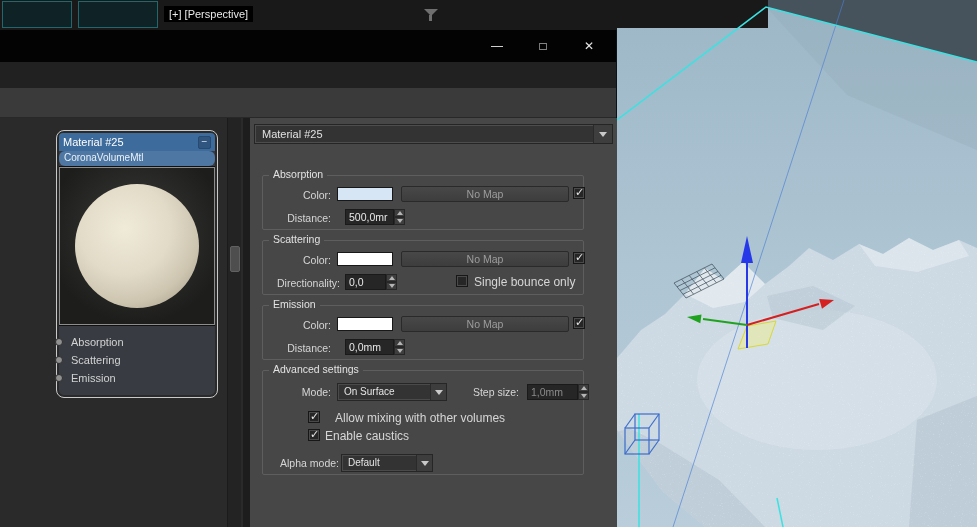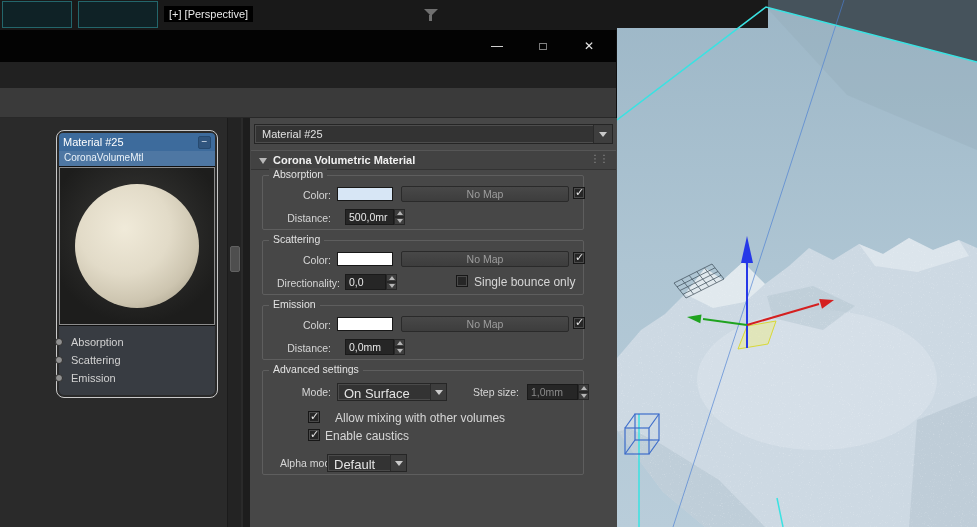--- a/index.html
+++ b/index.html
@@ -30,21 +30,21 @@
   .vsb-thumb{position:absolute;left:2px;top:128px;width:10px;height:26px;background:#4e4e4e;border:1px solid #616161;border-radius:2px;}
   .divider{position:absolute;left:243px;top:0;width:7px;height:100%;background:#1d1d1d;}
   .params{position:absolute;left:250px;top:0;width:367px;height:100%;background:#474747;}
 
   
   .node-wrap{position:absolute;left:56px;top:12px;width:162px;border:1px solid #c9c9c9;border-radius:8px;padding:2px;}
   .node{position:relative;background:#383c42;border-radius:5px;}
   .node-head{height:18px;background:#3d6b9c;display:flex;align-items:center;padding:0 4px;border-radius:4px 4px 0 0;}
   .node-title{flex:1;font-size:11px;color:#ffffff;}
   .node-collapse{width:13px;height:13px;background:#30557e;border:1px solid #264a70;color:#dfe8f2;font-size:10px;line-height:10px;text-align:center;border-radius:2px;}
-  .node-sub{height:15px;background:#4e77a3;font-size:10px;color:#e9f1f8;padding:1px 0 0 5px;}
+  .node-sub{height:15px;background:#4e77a3;font-size:10px;color:#e9f1f8;padding:1px 0 0 5px;border-radius:6px;}
   .node-preview{height:160px;background:radial-gradient(circle at 50% 42%, #3c3c3a 0%, #1d1d1c 75%);
                 border-top:1px solid #101010;border-bottom:1px solid #101010;box-shadow:inset 0 0 0 1px #8d8d8d;
                 display:flex;align-items:center;justify-content:center;}
   .sphere{width:124px;height:124px;border-radius:50%;
           background:radial-gradient(circle at 40% 36%, #f0ead9 0%, #e2dbc8 42%, #cdc5b0 68%, #a59d88 92%, #8e8773 100%);}
   .node-slots{padding:7px 0 8px;border-radius:0 0 4px 4px;}
   .node-slot{position:relative;height:18px;display:flex;align-items:center;padding-left:12px;font-size:11px;color:#d2d2d2;}
   .socket{position:absolute;width:8px;height:8px;border-radius:50%;background:#909090;border:1px solid #2d2d2d;left:-4px;}
 
   
@@ -65,21 +65,21 @@
   .cbmark{position:absolute;left:1px;top:-2px;font-style:normal;font-size:11px;color:#e8e8e8;}
   .cblabel{position:absolute;font-size:12px;color:#d6d6d6;line-height:13px;white-space:nowrap;}
   .spinner{position:absolute;height:16px;margin-left:8px;}
   .spin-field{position:absolute;left:0;top:0;right:11px;height:16px;background:#262626;border:1px solid #1a1a1a;color:#e8e8e8;font-size:10.5px;line-height:14px;padding-left:3px;white-space:nowrap;overflow:hidden;}
   .spin-field.disabled{color:#8a8a8a;}
   .spin-btns{position:absolute;right:0;top:0;width:11px;height:16px;display:flex;flex-direction:column;}
   .spin-up,.spin-dn{flex:1;background:#3e3e3e;border:1px solid #272727;display:flex;align-items:center;justify-content:center;}
   .tu{width:0;height:0;border-left:3px solid transparent;border-right:3px solid transparent;border-bottom:4px solid #b5b5b5;}
   .tdd{width:0;height:0;border-left:3px solid transparent;border-right:3px solid transparent;border-top:4px solid #b5b5b5;}
   .dd{position:absolute;height:18px;background:#333333;border:1px solid #262626;box-shadow:inset 0 0 0 1px #4a4a4a;}
-  .dd-val{position:absolute;left:6px;top:2px;font-size:13px;color:#e4e4e4;white-space:nowrap;}
+  .dd-val{position:absolute;left:6px;top:2px;font-size:10px;color:#e4e4e4;white-space:nowrap;}
   .dd-btn{position:absolute;right:0;top:0;width:16px;height:16px;background:#3d3d3d;border-left:1px solid #2a2a2a;display:flex;align-items:center;justify-content:center;}
 
   
   .viewport{position:absolute;left:617px;top:0;width:360px;height:527px;}
 </style>
 </head>
 <body>
 
 <div class="stage">
 
@@ -213,25 +213,20 @@
 
       <div class="params">
 
         <div class="combo">
           <span class="combo-val">Material #25</span>
           <span class="combo-btn">
               <i class="td"></i>
             </span>
         </div>
 
-        <div class="rollout">
-          <i class="tri-open"></i>
-          <span class="rollout-title">Corona Volumetric Material</span>
-          <span class="grip">⋮⋮</span>
-        </div>
 
         <div class="group" style="top:57px;height:55px;">
           <span class="group-label">Absorption</span>
           <span class="lbl" style="left:0;top:12px;width:68px;">Color:</span>
           <span class="swatch" style="left: 74px; top: 11px; width: 56px; background-color: rgb(215, 230, 245);"></span>
           <span class="mapbtn" style="left:138px;top:10px;width:168px;">No Map</span>
           <span class="cb" style="left:310px;top:11px;">
             <i class="cbmark">✓</i>
           </span>
           <span class="lbl" style="left:0;top:35px;width:68px;">Distance:</span>
@@ -317,21 +312,21 @@
           </span>
           <span class="cb" style="left:45px;top:40px;">
             <i class="cbmark">✓</i>
           </span>
           <span class="cblabel" style="left:72px;top:41px;">Allow mixing with other volumes</span>
           <span class="cb" style="left:45px;top:58px;">
             <i class="cbmark">✓</i>
           </span>
           <span class="cblabel" style="left:62px;top:59px;">Enable caustics</span>
           <span class="lbl" style="left:0;top:85px;width:76px;">Alpha mode:</span>
-          <span class="dd" style="left:64px;top:83px;width:80px;">
+          <span class="dd" style="left:78px;top:83px;width:92px;">
             <span class="dd-val">Default</span>
             <span class="dd-btn">
                 <i class="td"></i>
               </span>
           </span>
         </div>
 
       </div>
     </div>
   </div>

